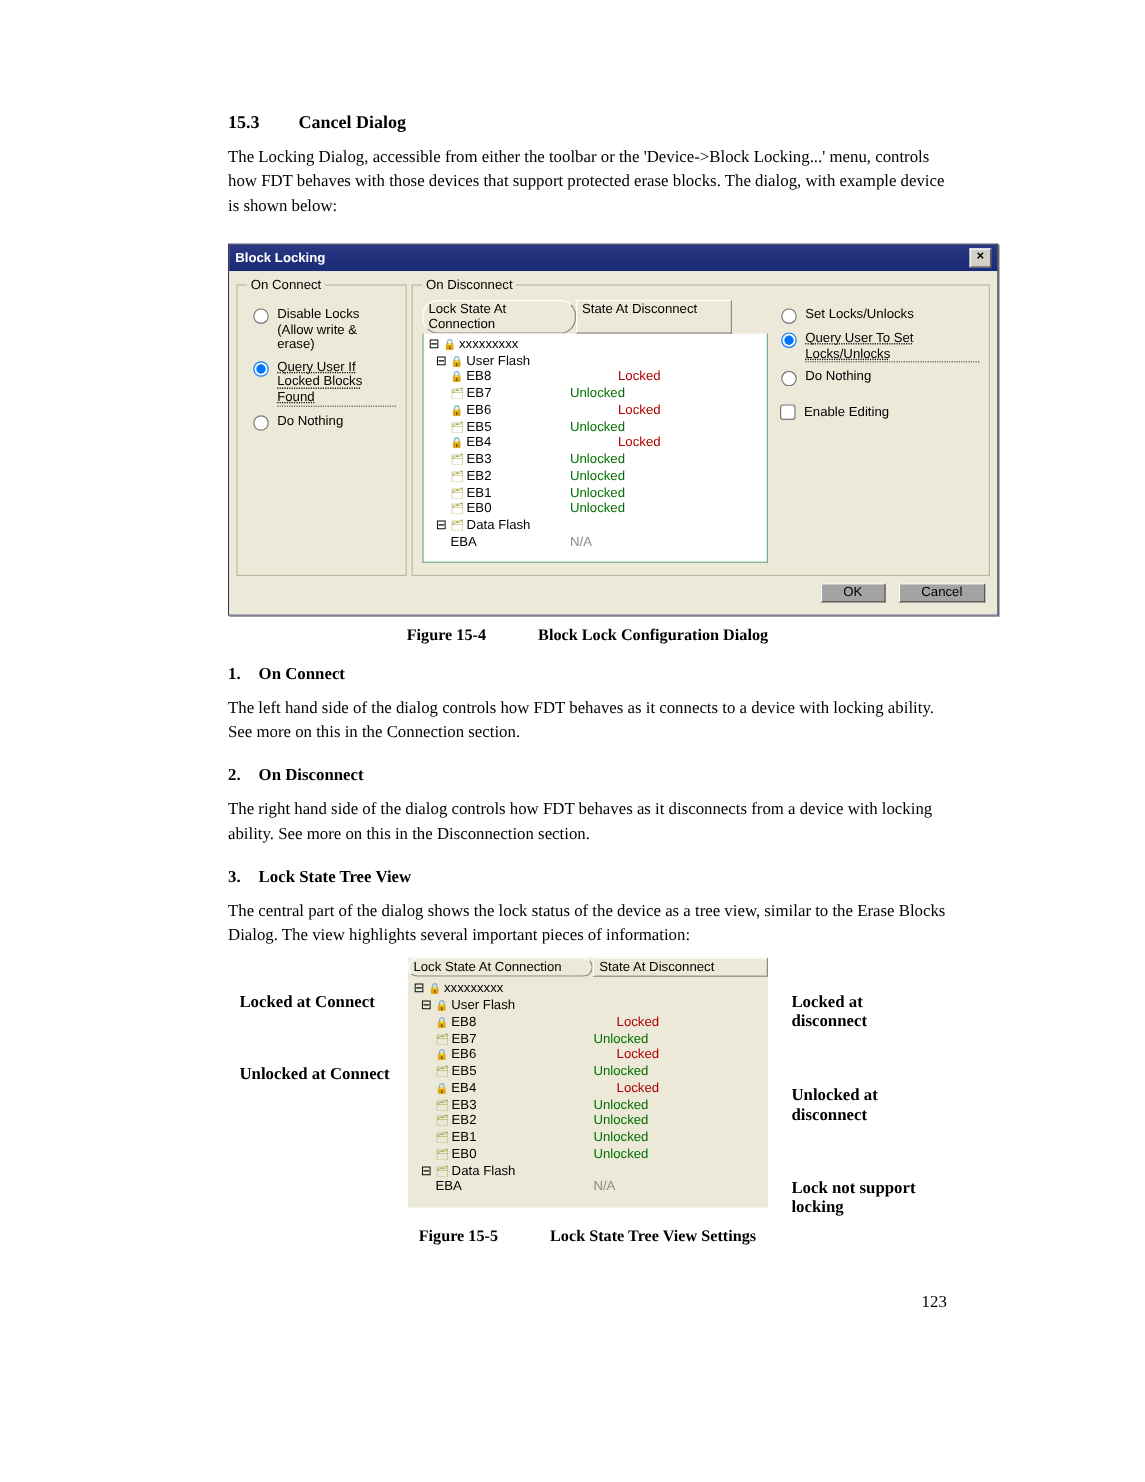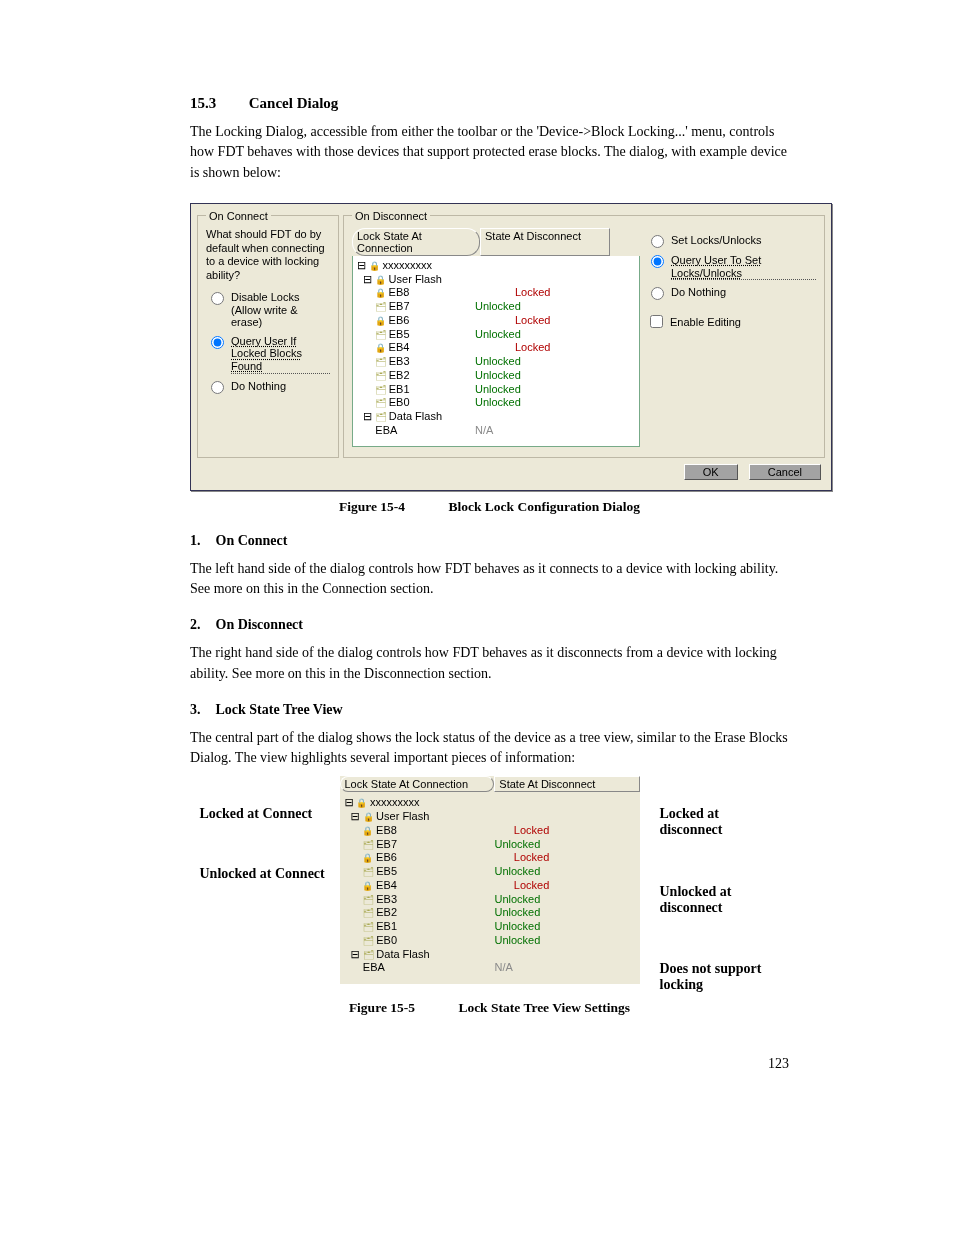--- a/index.html
+++ b/index.html
@@ -165,26 +165,29 @@
 <div class="page">
 
   <div class="section-title">
     <span class="num">15.3</span>
     <span>Cancel Dialog</span>
   </div>
 
   <div class="body-text">The Locking Dialog, accessible from either the toolbar or the 'Device-&gt;Block Locking...' menu, controls how FDT behaves with those devices that support protected erase blocks. The dialog, with example device is shown below:</div>
 
   <div class="dialog">
+    <div class="titlebar">
+      <span>Block Locking</span>
+      <span class="closebtn">×</span>
+    </div>
     <div class="dlgbody">
       <div class="cols">
 
         <fieldset class="group onconnect">
           <legend>On Connect</legend>
-          <div class="question">What should FDT do by default when connecting to a device with locking ability?</div>
           <div id="oc-opts">
               <div class="radio">
                 <input type="radio" name="oc" style="">
                 <label>Disable Locks (Allow write &amp; erase)</label>
               </div>
               <div class="radio">
                 <input type="radio" name="oc" checked="" style="">
                 <label class="sel">Query User If Locked Blocks Found</label>
               </div>
               <div class="radio">
@@ -308,21 +311,21 @@
     <span class="num">3.</span>
     <span>Lock State Tree View</span>
   </div>
   <div class="body-text">The central part of the dialog shows the lock status of the device as a tree view, similar to the Erase Blocks Dialog. The view highlights several important pieces of information:</div>
 
   <div class="fig2wrap">
     <div class="serif-label" style="left:-10px; top:30px;">Locked at Connect</div>
     <div class="serif-label" style="left:-10px; top:90px;">Unlocked at Connect</div>
     <div class="serif-label" style="left:450px; top:30px;">Locked at disconnect</div>
     <div class="serif-label" style="left:450px; top:108px;">Unlocked at disconnect</div>
-    <div class="serif-label" style="left:450px; top:185px;">Does not support locking</div>
+    <div class="serif-label" style="left:450px; top:185px;">Lock not support locking</div>
 
     <div class="fig2tree">
       <div class="treehead">
         <div class="th c1">Lock State At Connection</div>
         <div class="th c2">State At Disconnect</div>
       </div>
       <div class="tree" id="tree2">
           <div class="row">
             <div class="c1">⊟ <span class="iconfolder"></span>xxxxxxxxx</div>
             <div class="c2"></div>

